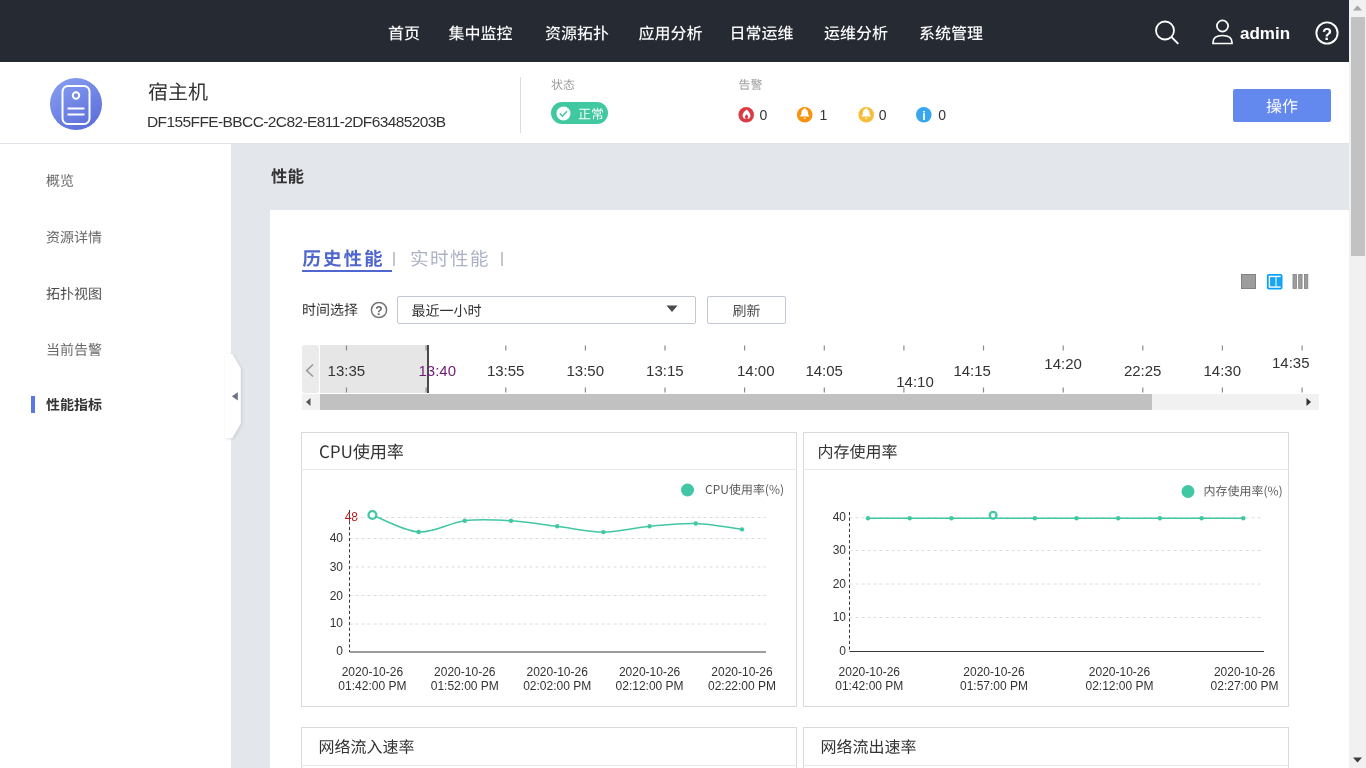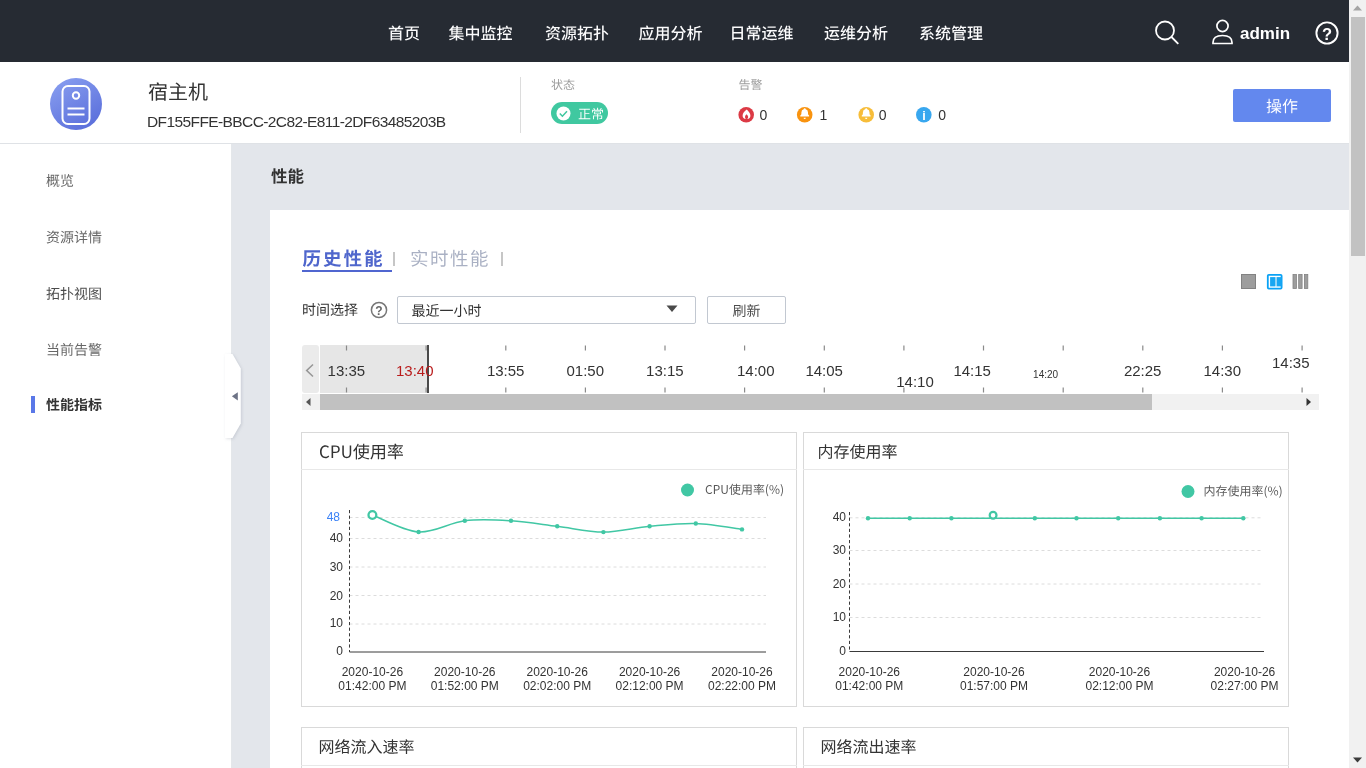--- a/index.html
+++ b/index.html
@@ -21,43 +21,43 @@
 <div class="abs" style="left:31px;top:396px;width:3.5px;height:17px;background:#5a78e8"></div>
 <div class="abs" style="left:302px;top:269.5px;width:90px;height:2.5px;background:#5066d0"></div>
 <div class="abs" style="left:393px;top:252px;width:1.5px;height:14px;background:#c6c6c6"></div>
 <div class="abs" style="left:501px;top:252px;width:1.5px;height:14px;background:#c6c6c6"></div>
 <div class="abs" style="left:397px;top:296px;width:299px;height:28px;border:1px solid #c2c8d1;border-radius:2px;background:#fff"></div>
 <div class="abs" style="left:707px;top:296px;width:79px;height:28px;border:1px solid #c2c8d1;border-radius:2px;background:#fff"></div>
 <div class="abs" style="left:302px;top:345px;width:16.5px;height:47.5px;background:#ebebeb;border-radius:3px"></div>
 <div class="abs" style="left:320px;top:345px;width:108px;height:47.5px;background:#e6e6e6"></div>
 <div class="abs" style="left:427px;top:345px;width:2px;height:47.5px;background:#4a4a4a"></div>
 <div class="abs" style="left:316.4px;top:361.5px;width:60px;text-align:center;font-size:15px;color:#333">13:35</div>
-<div class="abs" style="left:396.0px;top:361.5px;width:60px;text-align:left;font-size:15px;color:#b91c1c">13:40</div>
+<div class="abs" style="left:396.0px;top:361.5px;width:60px;text-align:right;font-size:15px;color:#701a75">13:40</div>
 <div class="abs" style="left:475.7px;top:361.5px;width:60px;text-align:center;font-size:15px;color:#333">13:55</div>
-<div class="abs" style="left:555.3px;top:361.5px;width:60px;text-align:center;font-size:15px;color:#333">01:50</div>
+<div class="abs" style="left:555.3px;top:361.5px;width:60px;text-align:center;font-size:15px;color:#333">13:50</div>
 <div class="abs" style="left:634.9px;top:361.5px;width:60px;text-align:center;font-size:15px;color:#333">13:15</div>
 <div class="abs" style="left:714.5px;top:361.5px;width:60px;text-align:right;font-size:15px;color:#333">14:00</div>
 <div class="abs" style="left:794.2px;top:361.5px;width:60px;text-align:center;font-size:15px;color:#333">14:05</div>
 <div class="abs" style="left:873.8px;top:373px;width:60px;text-align:right;font-size:15px;color:#333">14:10</div>
 <div class="abs" style="left:953.4px;top:361.5px;width:60px;text-align:left;font-size:15px;color:#333">14:15</div>
-<div class="abs" style="left:1033.1px;top:369px;width:60px;text-align:left;font-size:10px;color:#333">14:20</div>
+<div class="abs" style="left:1033.1px;top:355px;width:60px;text-align:center;font-size:15px;color:#333">14:20</div>
 <div class="abs" style="left:1112.7px;top:361.5px;width:60px;text-align:center;font-size:15px;color:#333">22:25</div>
 <div class="abs" style="left:1192.3px;top:361.5px;width:60px;text-align:center;font-size:15px;color:#333">14:30</div>
 <div class="abs" style="left:1272.0px;top:354px;width:60px;font-size:15px;color:#333">14:35</div>
 <div class="abs" style="left:302px;top:394px;width:1017px;height:16px;background:#f1f1f1"></div>
 <div class="abs" style="left:320px;top:394px;width:832px;height:16px;background:#c1c1c1"></div>
 <div class="abs" style="left:301px;top:432px;width:496px;height:275px;background:#fff;border:1px solid #d9d9d9"></div>
 <div class="abs" style="left:301px;top:469px;width:496px;height:1px;background:#e8e8e8"></div>
 <div class="abs" style="left:803px;top:432px;width:486px;height:275px;background:#fff;border:1px solid #d9d9d9"></div>
 <div class="abs" style="left:803px;top:469px;width:486px;height:1px;background:#e8e8e8"></div>
 <div class="abs" style="left:301px;top:727px;width:496px;height:60px;background:#fff;border:1px solid #d9d9d9"></div>
 <div class="abs" style="left:301px;top:765px;width:496px;height:1px;background:#e8e8e8"></div>
 <div class="abs" style="left:803px;top:727px;width:486px;height:60px;background:#fff;border:1px solid #d9d9d9"></div>
 <div class="abs" style="left:803px;top:765px;width:486px;height:1px;background:#e8e8e8"></div>
-<div class="abs" style="left:302px;top:509.8px;width:38px;text-align:right;font-size:12px;color:#3b82f6">48</div>
+<div class="abs" style="left:320px;top:509.8px;width:38px;text-align:right;font-size:12px;color:#b91c1c">48</div>
 <div class="abs" style="left:305px;top:530.8px;width:38px;text-align:right;font-size:12px;color:#333">40</div>
 <div class="abs" style="left:305px;top:559.8px;width:38px;text-align:right;font-size:12px;color:#333">30</div>
 <div class="abs" style="left:305px;top:589.1px;width:38px;text-align:right;font-size:12px;color:#333">20</div>
 <div class="abs" style="left:305px;top:616.1px;width:38px;text-align:right;font-size:12px;color:#333">10</div>
 <div class="abs" style="left:305px;top:644.2px;width:38px;text-align:right;font-size:12px;color:#333">0</div>
 <div class="abs" style="left:327.4px;top:665px;width:90px;text-align:center;font-size:12px;line-height:14px;color:#333">2020-10-26<br>01:42:00 PM</div>
 <div class="abs" style="left:419.8px;top:665px;width:90px;text-align:center;font-size:12px;line-height:14px;color:#333">2020-10-26<br>01:52:00 PM</div>
 <div class="abs" style="left:512.2px;top:665px;width:90px;text-align:center;font-size:12px;line-height:14px;color:#333">2020-10-26<br>02:02:00 PM</div>
 <div class="abs" style="left:604.6px;top:665px;width:90px;text-align:center;font-size:12px;line-height:14px;color:#333">2020-10-26<br>02:12:00 PM</div>
 <div class="abs" style="left:697.0px;top:665px;width:90px;text-align:center;font-size:12px;line-height:14px;color:#333">2020-10-26<br>02:22:00 PM</div>

